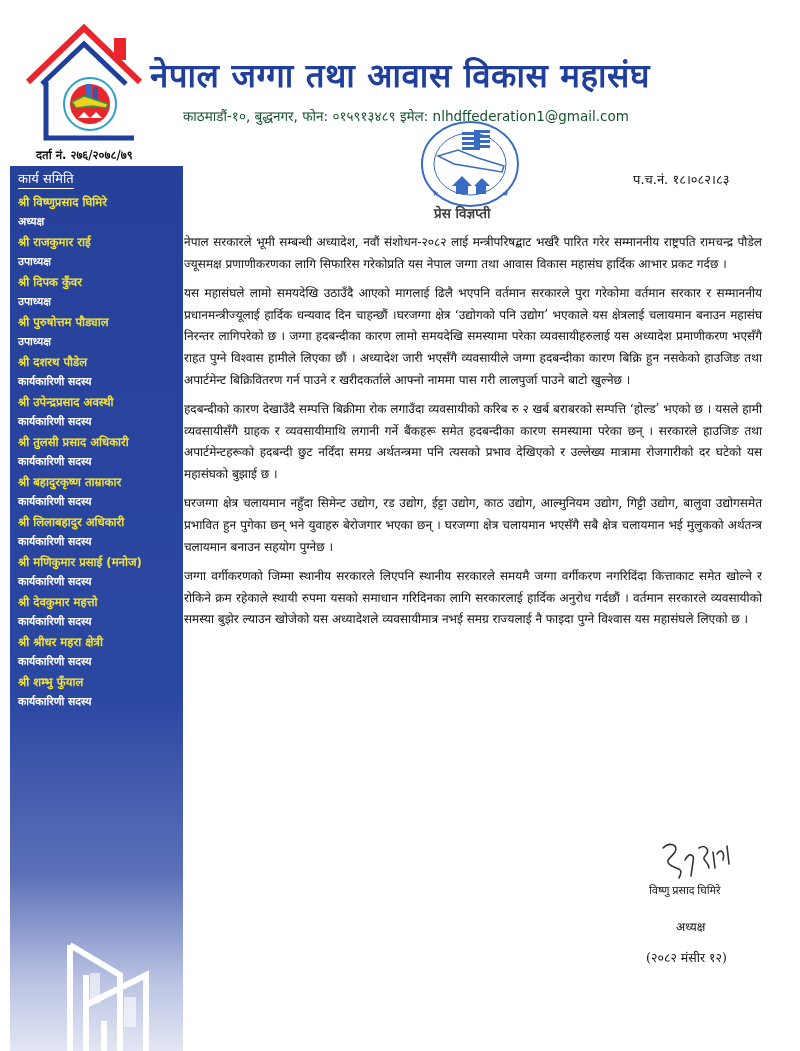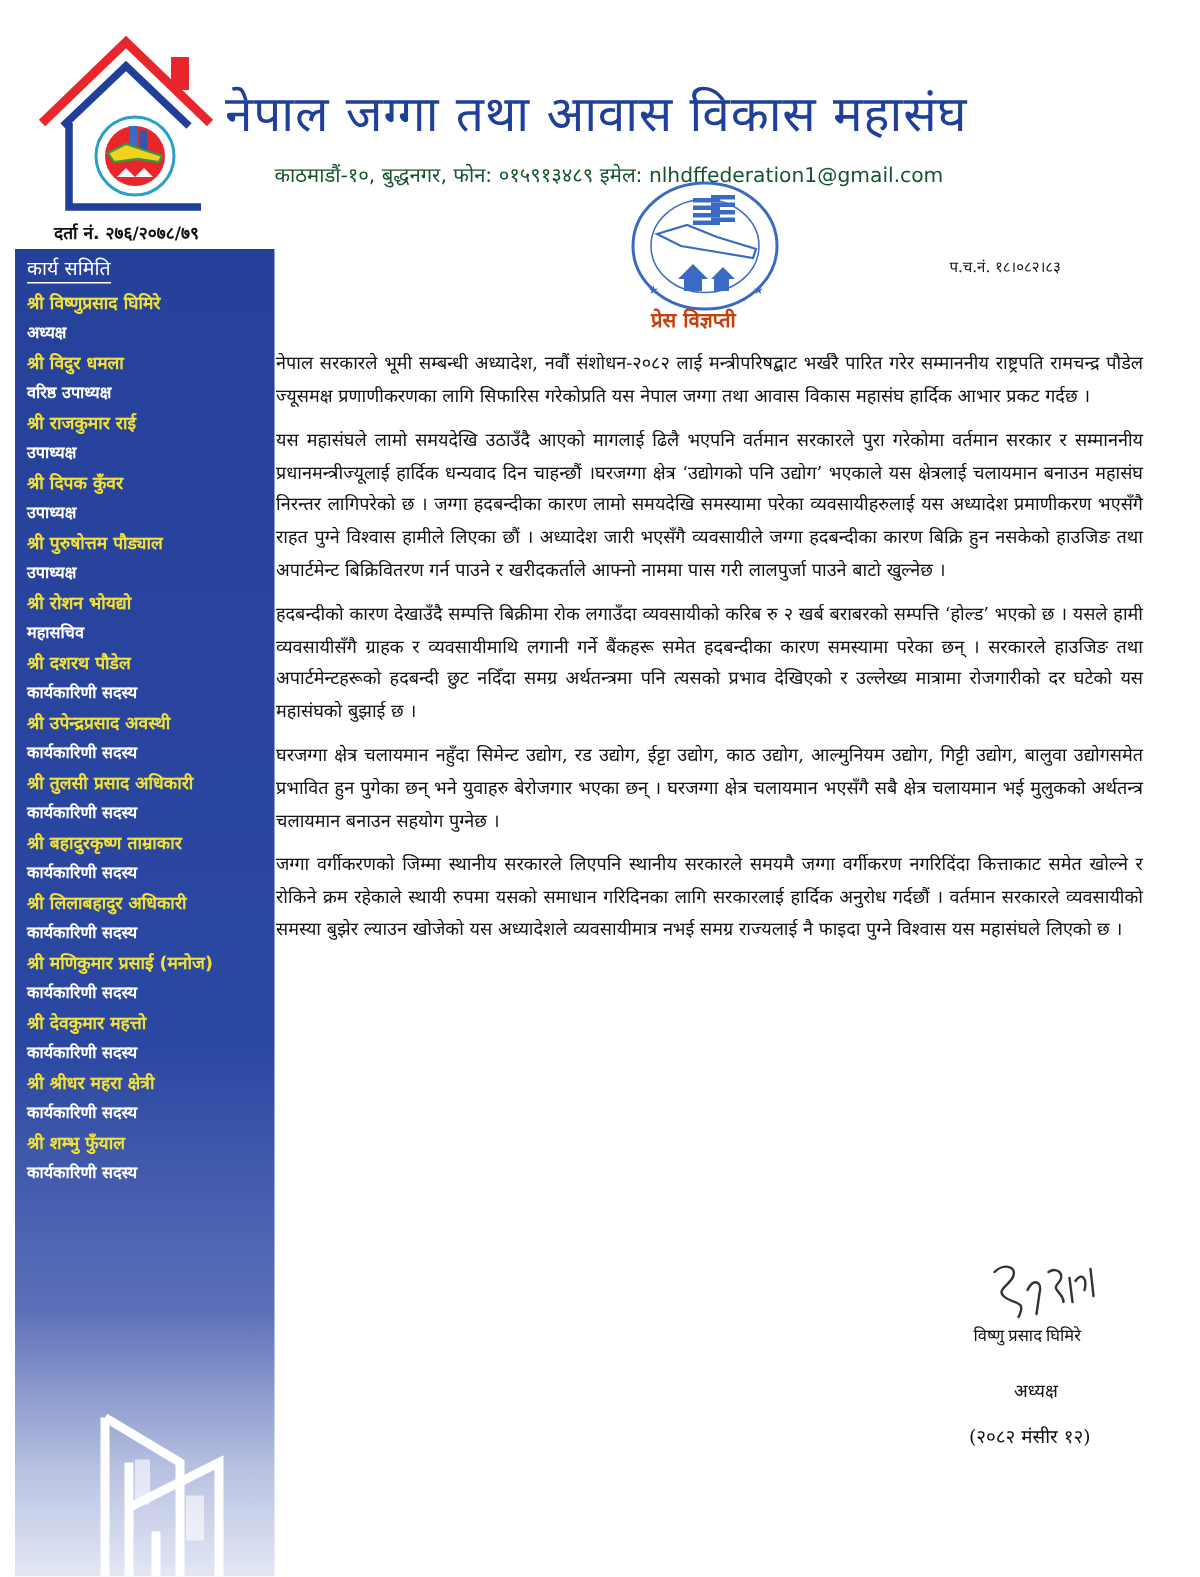--- a/index.html
+++ b/index.html
@@ -3,40 +3,40 @@
 <meta charset="utf-8">
 <style>
   * { box-sizing: border-box; margin: 0; padding: 0; }
   html, body { width: 800px; height: 1051px; background: #ffffff; overflow: hidden; }
   body { position: relative; font-family: "DejaVu Serif", serif; color: #111; }
 
   
   .logo { position: absolute; left: 24px; top: 20px; width: 120px; height: 125px; }
   .org-title {
     position: absolute; left: 150px; top: 52px;
-    font-family: "DejaVu Sans", sans-serif; font-weight: normal;
+    font-family: "DejaVu Sans", sans-serif; font-weight: bold;
     font-size: 33px; color: #1f3f9a; letter-spacing: 0.5px; white-space: nowrap;
   }
   .org-contact {
     position: absolute; left: 183px; top: 107px;
     font-family: "DejaVu Sans", sans-serif; font-size: 13.5px; color: #14532d; white-space: nowrap;
   }
   .reg-no {
     position: absolute; left: 36px; top: 147px;
     font-family: "DejaVu Sans", sans-serif; font-weight: bold; font-size: 11.5px; color: #111; text-align: center;
   }
   .stamp { position: absolute; left: 418px; top: 120px; width: 105px; height: 88px; }
 
   .ref-no {
     position: absolute; left: 633px; top: 170px;
-    font-size: 10px; color: #111; white-space: nowrap;
+    font-size: 13px; color: #111; white-space: nowrap;
   }
   .doc-title {
     position: absolute; left: 434px; top: 204px;
-    font-size: 13.5px; font-weight: bold; color: #c2410c;
+    font-size: 13.5px; font-weight: bold; color: #404040;
   }
 
   
   .sidebar {
     position: absolute; left: 10px; top: 166px; width: 173px; height: 885px;
     background: linear-gradient(to bottom, #26419a 0%, #2a47a2 60%, #5c70b8 80%, #b9c2e2 92%, #e3e7f4 100%);
     padding: 2px 0 0 8px;
   }
   .sidebar-head {
     font-family: "DejaVu Sans", sans-serif; font-size: 13px; color: #ffffff;
@@ -115,38 +115,30 @@
 <div class="doc-title">प्रेस विज्ञप्ती</div>
 
 <div class="sidebar">
   <div class="sidebar-head">कार्य समिति</div>
   <div id="members">
       <div class="member">
         <span class="member-name">श्री विष्णुप्रसाद घिमिरे</span>
         <span class="member-role">अध्यक्ष</span>
       </div>
       <div class="member">
-        <span class="member-name">श्री विदुर धमला</span>
-        <span class="member-role">वरिष्ठ उपाध्यक्ष</span>
-      </div>
-      <div class="member">
         <span class="member-name">श्री राजकुमार राई</span>
         <span class="member-role">उपाध्यक्ष</span>
       </div>
       <div class="member">
         <span class="member-name">श्री दिपक कुँवर</span>
         <span class="member-role">उपाध्यक्ष</span>
       </div>
       <div class="member">
         <span class="member-name">श्री पुरुषोत्तम पौड्याल</span>
         <span class="member-role">उपाध्यक्ष</span>
-      </div>
-      <div class="member">
-        <span class="member-name">श्री रोशन भोयद्यो</span>
-        <span class="member-role">महासचिव</span>
       </div>
       <div class="member">
         <span class="member-name">श्री दशरथ पौडेल</span>
         <span class="member-role">कार्यकारिणी सदस्य</span>
       </div>
       <div class="member">
         <span class="member-name">श्री उपेन्द्रप्रसाद अवस्थी</span>
         <span class="member-role">कार्यकारिणी सदस्य</span>
       </div>
       <div class="member">

